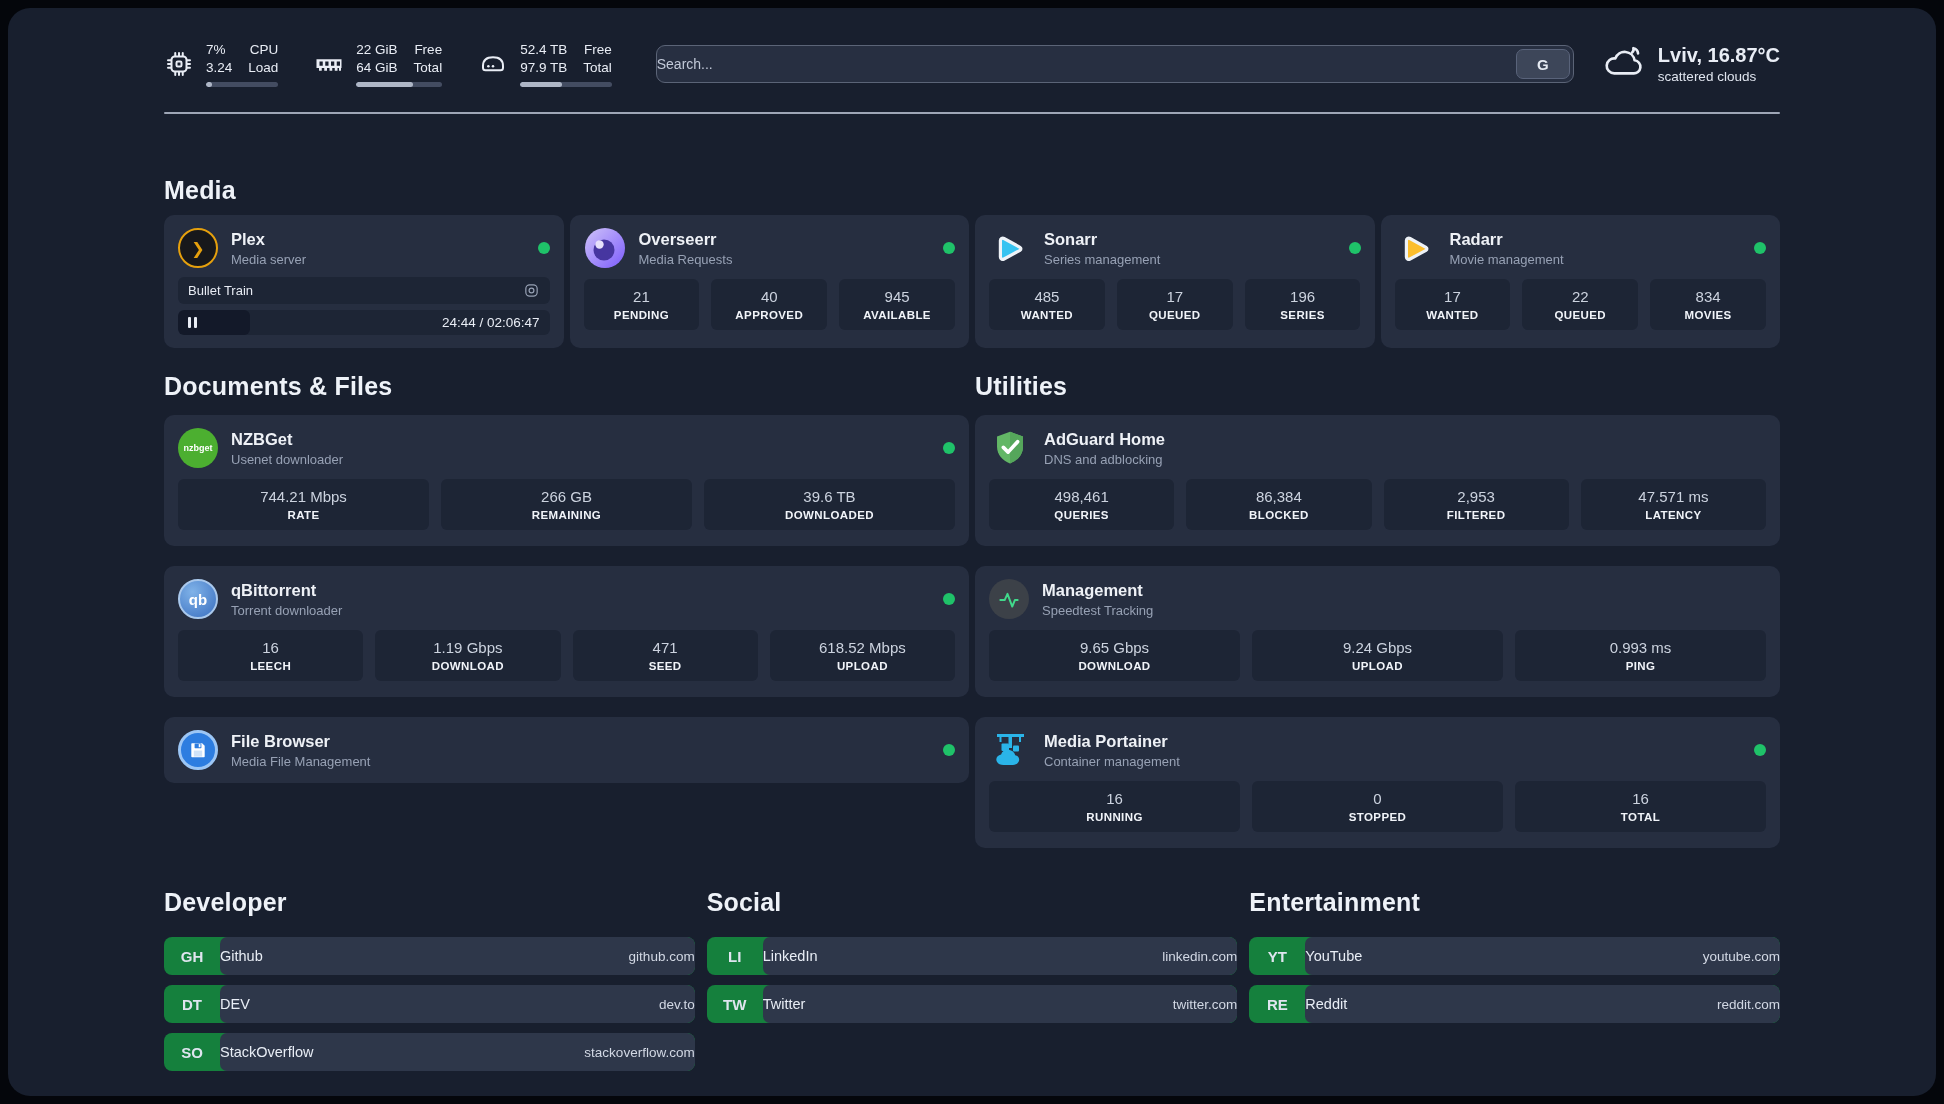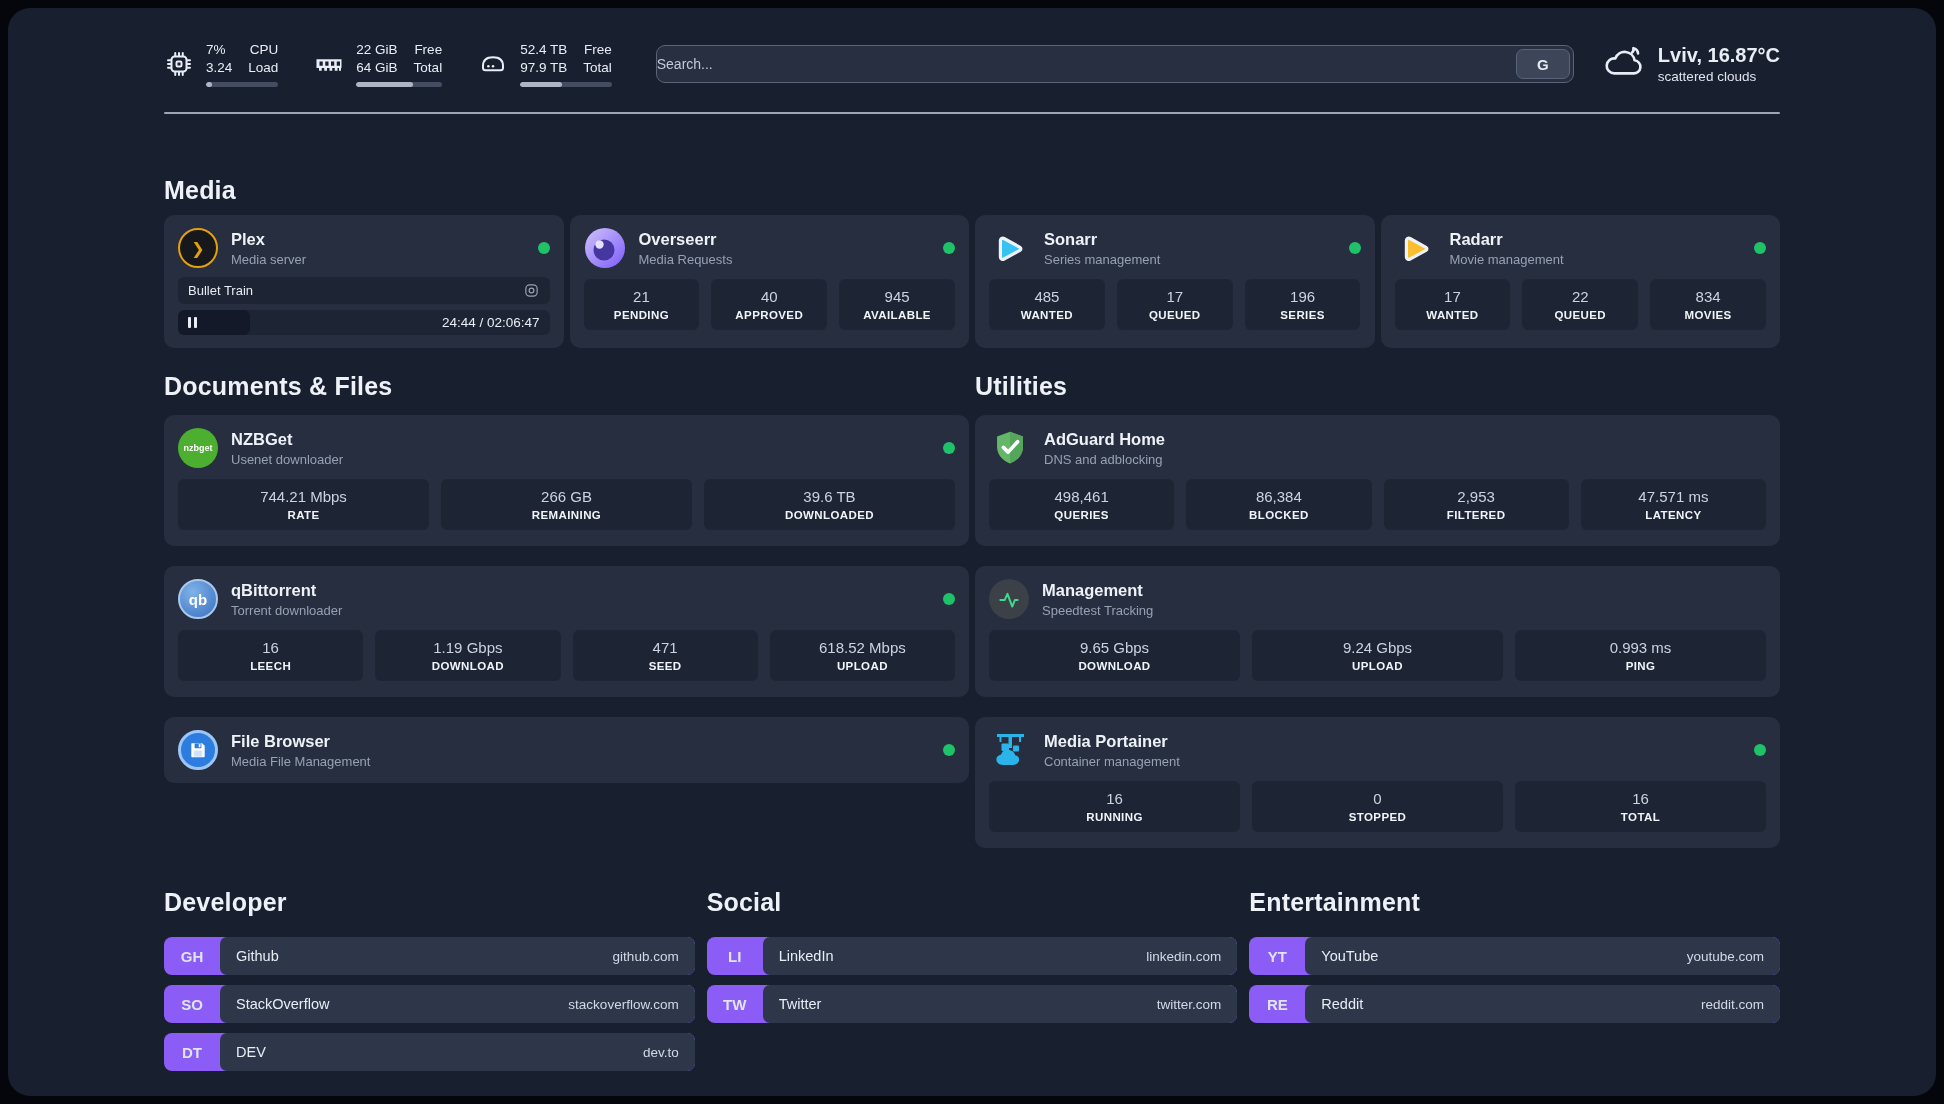--- a/index.html
+++ b/index.html
@@ -108,29 +108,29 @@
   .cols2 .sec-title { margin-bottom:14px; }
   .cols2 .app-card { margin-bottom:20px; }
   .cols2 .app-card:last-child { margin-bottom:0; }
   .cols2 .app-card.statless { min-height:66px; }
 
   
   .grid3bm { display:grid; grid-template-columns:repeat(3,1fr); gap:12px; margin-top:40px; padding-bottom:44px; }
   .bm-col .sec-title { margin-bottom:20px; }
   .bm-row {
     display:flex; align-items:stretch; height:38px; margin-bottom:10px;
-    background:#8b5cf6; border-radius:8px; overflow:hidden; cursor:pointer;
+    background:#15803d; border-radius:8px; overflow:hidden; cursor:pointer;
   }
   .bm-abbr {
     width:56px; display:flex; align-items:center; justify-content:center;
     color:#dfe5ef; font-size:15px; font-weight:600; flex:0 0 56px;
   }
   .bm-inner {
     flex:1; background:#2e374a; border-radius:7px;
-    display:flex; align-items:center; padding:0 16px;
+    display:flex; align-items:center; padding:0 0;
   }
   .bm-name { color:#e8edf5; font-size:14.5px; }
   .bm-url { margin-left:auto; color:#d2d8e4; font-size:13.5px; }
 </style>
 </head>
 <body>
 
 <div class="frame">
 <div class="board">
 <div class="content">
@@ -551,31 +551,31 @@
     <div class="bm-col">
       <h2 class="sec-title">Developer</h2>
       <div class="bm-row">
         <span class="bm-abbr">GH</span>
         <div class="bm-inner">
           <span class="bm-name">Github</span>
           <span class="bm-url">github.com</span>
         </div>
       </div>
       <div class="bm-row">
+        <span class="bm-abbr">DT</span>
+        <div class="bm-inner">
+          <span class="bm-name">DEV</span>
+          <span class="bm-url">dev.to</span>
+        </div>
+      </div>
+      <div class="bm-row">
         <span class="bm-abbr">SO</span>
         <div class="bm-inner">
           <span class="bm-name">StackOverflow</span>
           <span class="bm-url">stackoverflow.com</span>
-        </div>
-      </div>
-      <div class="bm-row">
-        <span class="bm-abbr">DT</span>
-        <div class="bm-inner">
-          <span class="bm-name">DEV</span>
-          <span class="bm-url">dev.to</span>
         </div>
       </div>
     </div>
 
     <div class="bm-col">
       <h2 class="sec-title">Social</h2>
       <div class="bm-row">
         <span class="bm-abbr">LI</span>
         <div class="bm-inner">
           <span class="bm-name">LinkedIn</span>

